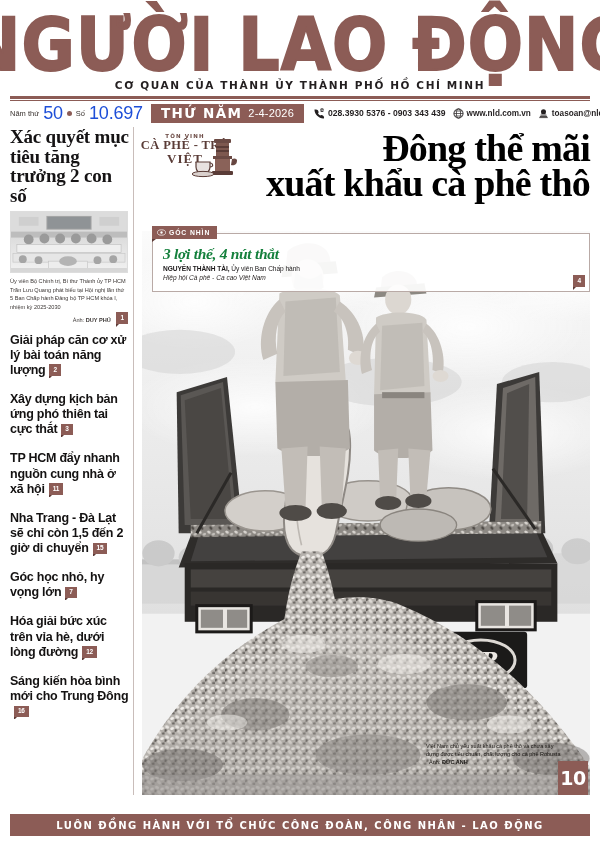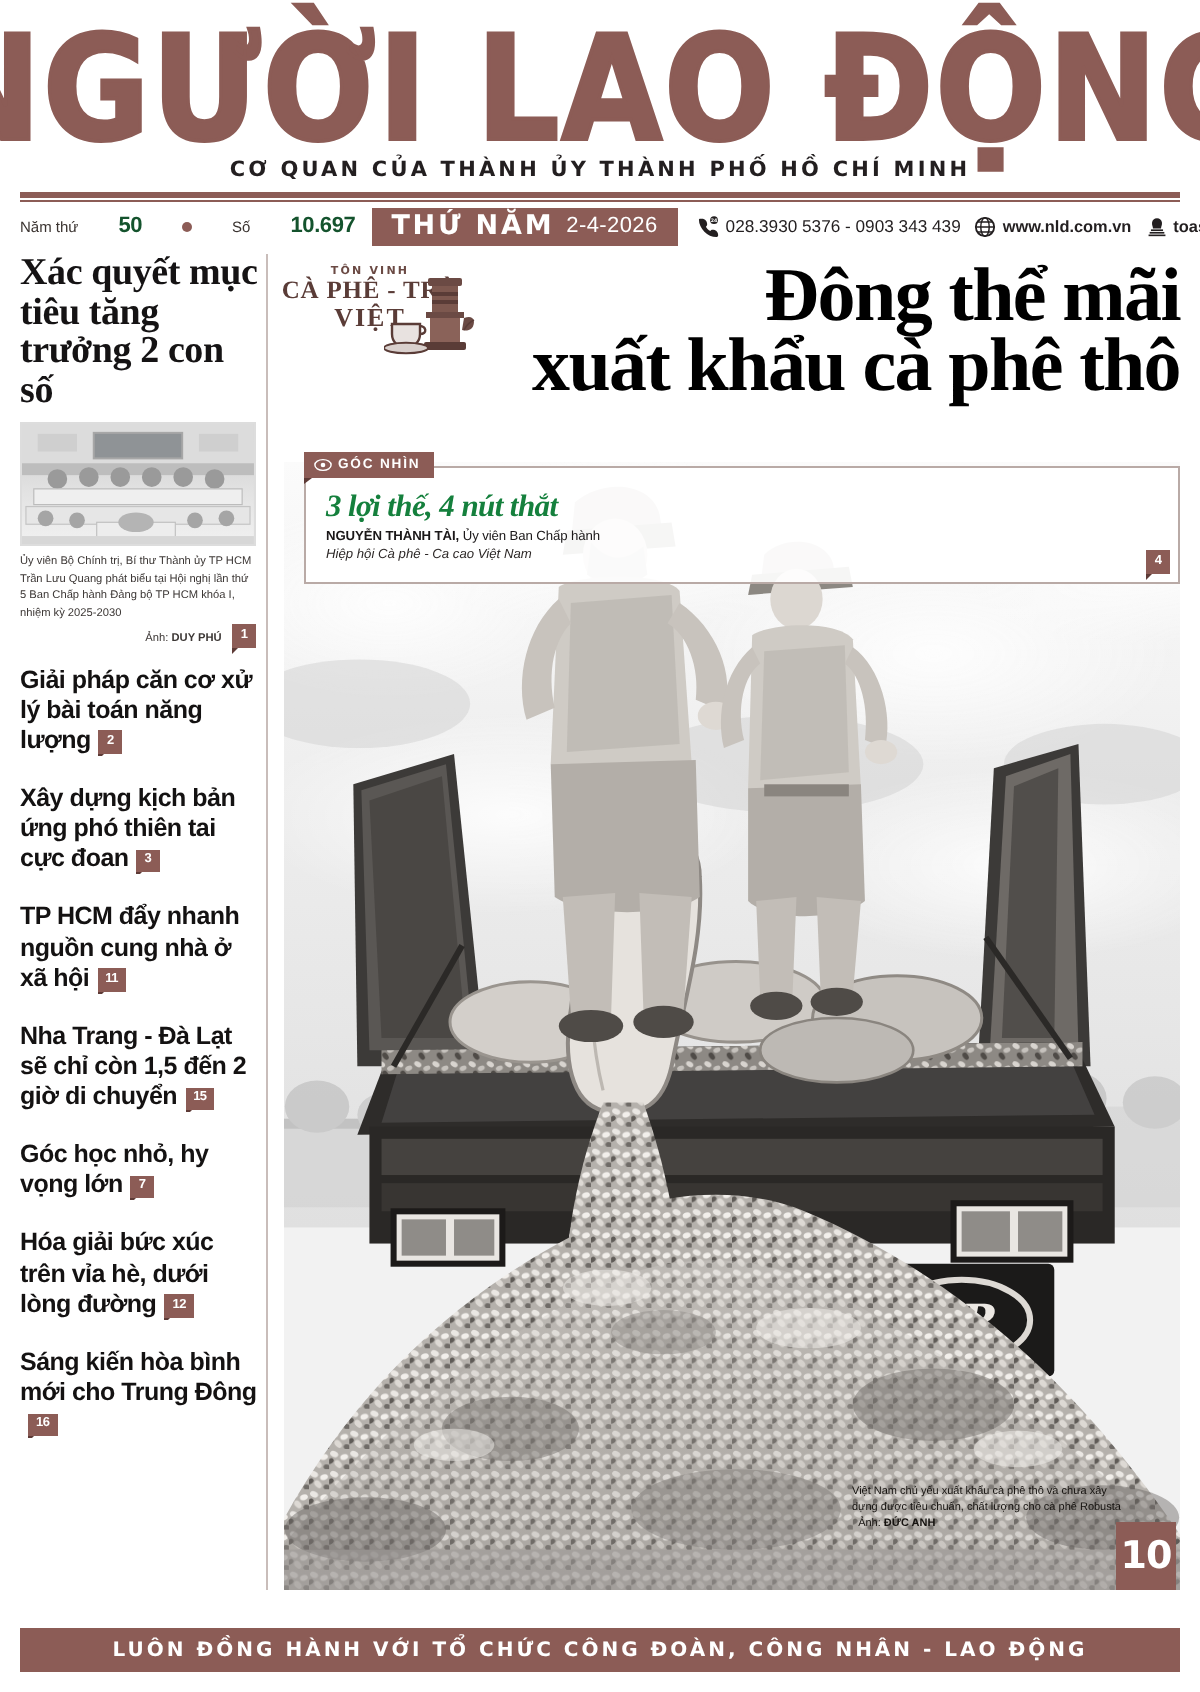--- a/index.html
+++ b/index.html
@@ -67,26 +67,26 @@
     display: flex;
     align-items: stretch;
     height: 19px;
     margin: 3px 10px 0 10px;
     font-size: 9px;
     color: #2a2523;
   }
   .infobar-left {
     display: flex;
     align-items: center;
-    gap: 20px;
+    gap: 4px;
     padding-right: 8px;
     white-space: nowrap;
   }
   .ib-small { font-size: 7.5px; font-weight: 400; color:#3a3330; }
-  .ib-num { font-size: 11px; font-weight: 700; color:#14532d; letter-spacing: -0.2px; }
+  .ib-num { font-size: 18px; font-weight: 400; color:#1d4ed8; letter-spacing: -0.2px; }
   .ib-dot {
     width: 5px; height: 5px; border-radius: 50%;
     background: #8c5c56; display:inline-block;
   }
   .infobar-date {
     background: #8c5c56;
     color: #fff;
     display: flex;
     align-items: center;
     gap: 6px;
@@ -105,21 +105,21 @@
     flex: 1;
     display: flex;
     align-items: center;
     justify-content: flex-end;
     gap: 7px;
     padding-left: 10px;
     white-space: nowrap;
   }
   .ib-chip { display: flex; align-items: center; gap: 3px; }
   .ib-chip .txt { font-size: 8.2px; font-weight: 700; color: #231f20; }
-  .ib-chip .txt.reg { font-weight: 400; font-size: 8.6px; }
+  .ib-chip .txt.reg { font-weight: 700; font-size: 8.6px; }
 
   .mini-ico { width: 11px; height: 11px; display:block; }
 
   
   .content {
     position: relative;
     display: flex;
     margin: 4px 10px 0 10px;
     height: 690px;
   }
@@ -507,21 +507,21 @@
           <b>DUY PHÚ</b>
           <span class="badge">1</span>
         </span>
       </div>
 
       <div class="sb-list">
         <div class="sb-item">
           <span>Giải pháp căn cơ xử lý bài toán năng lượng</span><span class="badge">2</span>
         </div>
         <div class="sb-item">
-          <span>Xây dựng kịch bản ứng phó thiên tai cực đoan</span><span class="badge">3</span>
+          <span>Xây dựng kịch bản ứng phó thiên tai cực thắt</span><span class="badge">3</span>
         </div>
         <div class="sb-item">
           <span>TP HCM đẩy nhanh nguồn cung nhà ở xã hội</span><span class="badge">11</span>
         </div>
         <div class="sb-item">
           <span>Nha Trang - Đà Lạt sẽ chỉ còn 1,5 đến 2 giờ di chuyển</span><span class="badge">15</span>
         </div>
         <div class="sb-item">
           <span>Góc học nhỏ, hy vọng lớn</span><span class="badge">7</span>
         </div>

